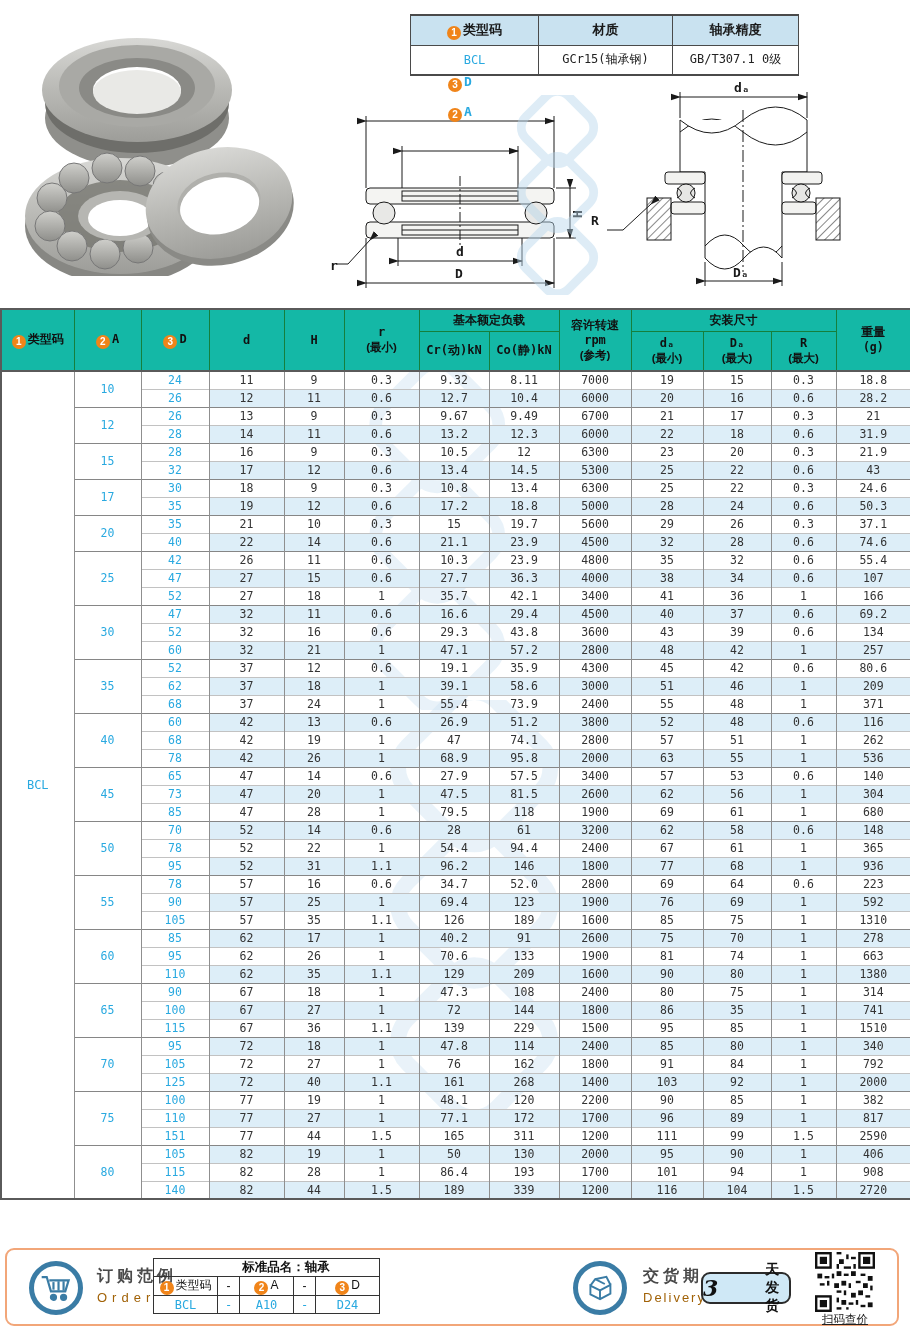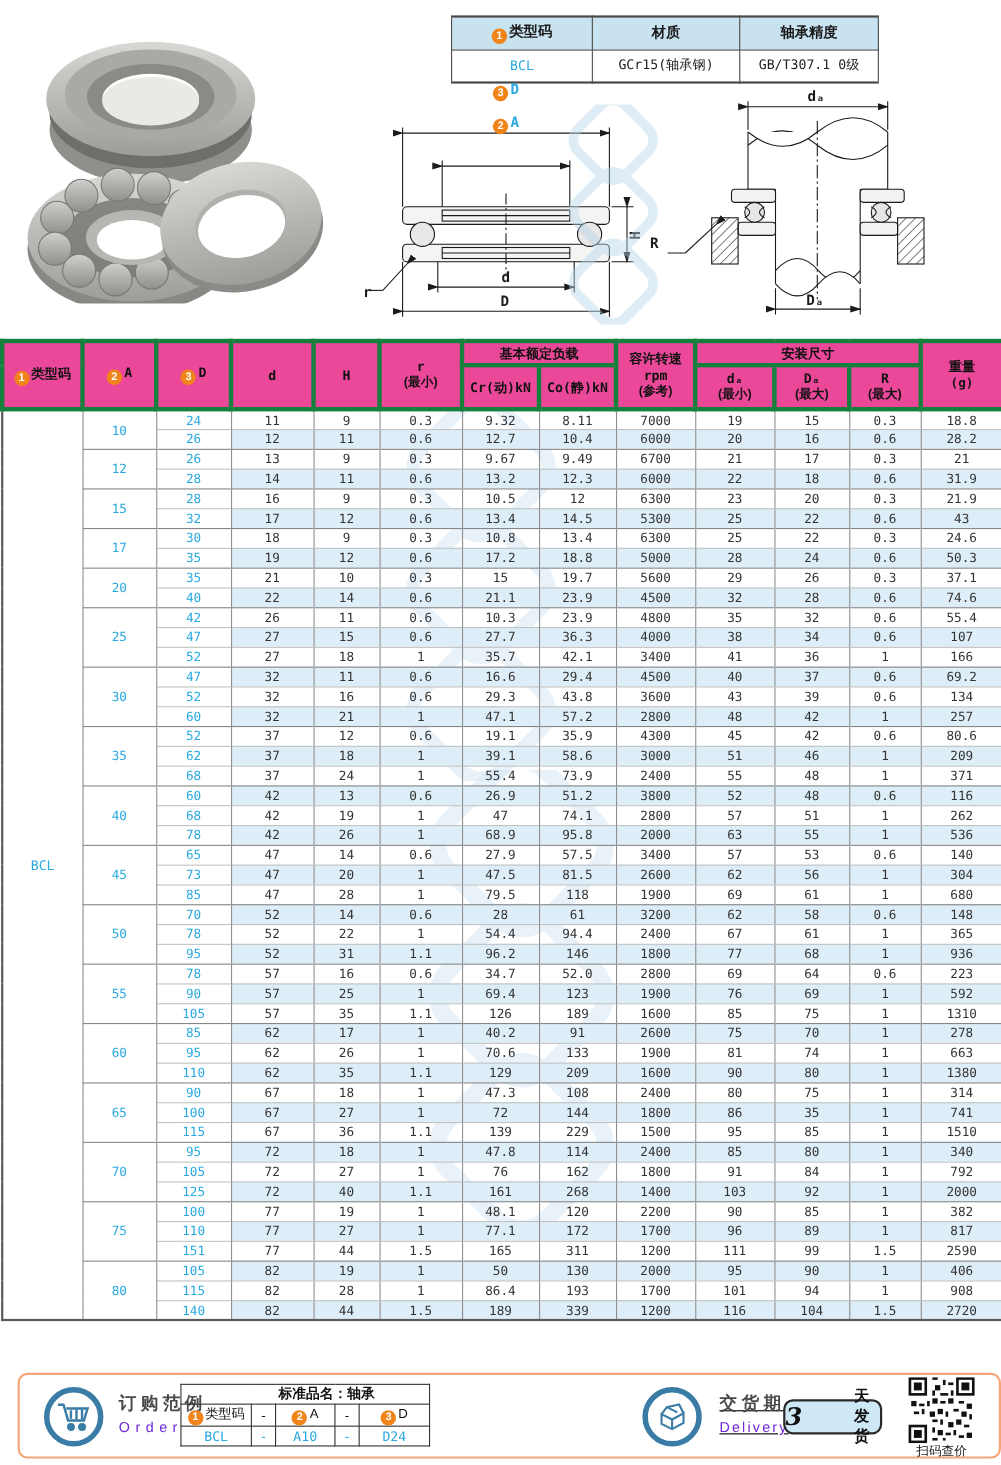--- a/index.html
+++ b/index.html
@@ -28,60 +28,60 @@
   
   .diagram { position:absolute; }
   .diagram svg text { font-family:"DejaVu Sans Mono",monospace; fill:#1a1a1a; }
   .dim-label { position:absolute; font-size:13px; font-weight:bold; color:#29a9e0;
     font-family:"DejaVu Sans Mono",monospace; }
 
   
   .main-wrap { position:absolute; left:0; top:308px; }
   table.main { border-collapse:collapse; table-layout:fixed; width:910px;
     border:2px solid #5a5a5a; }
-  table.main th { background:#ec4899; border:4px solid #15803d; font-size:12px;
+  table.main th { background:#14b8a6; border:1px solid #15803d; font-size:12px;
     color:#111; font-weight:bold; text-align:center; vertical-align:middle; }
   table.main thead tr.h1 th { height:22px; }
   table.main thead tr.h2 th { height:40px; }
   table.main thead { border-bottom:2px solid #5a5a5a; }
   .blk { display:block; line-height:1.25; }
   .sub { font-weight:bold; font-size:11.5px; }
   .mono-h { font-family:"DejaVu Sans Mono",monospace; font-weight:bold; }
 
   table.main tbody td { height:18px; text-align:center; vertical-align:middle;
     font-family:"DejaVu Sans Mono",monospace; font-size:11.5px; color:#333;
     border-left:1px solid #8f8f8f; border-right:1px solid #8f8f8f; padding:0; }
   table.main tbody td.val-cell, table.main tbody td.d-cell { border-top:1px solid #c2c2c2; }
   table.main tbody tr.gs td { border-top:1px solid #868686; }
   table.main tbody tr.alt td.val-cell { background:#ddeef8; }
   table.main tbody td.d-cell, table.main tbody td.a-cell,
   table.main tbody td.type-cell { color:#29a9e0; }
   table.main tbody td.type-cell { font-size:12px; }
 
   
-  .footer { position:absolute; left:16px; top:1248px; width:894px; height:78px;
+  .footer { position:absolute; left:5px; top:1248px; width:894px; height:78px;
     border:2px solid #f2a679; border-radius:9px; background:#fff; }
   .icon-circle { position:absolute; width:54px; height:54px; border-radius:50%;
     border:5px solid #3a7ca5; display:flex; align-items:center; justify-content:center; }
   .f-title-cn { font-size:16px; color:#4a4a4a; letter-spacing:4px; font-weight:bold; }
-  .f-title-en { font-size:13px; color:#6d28d9; letter-spacing:5px; margin-top:3px; }
+  .f-title-en { font-size:13px; color:#a16207; letter-spacing:5px; margin-top:3px; }
   .order-table { position:absolute; left:146px; top:8px; border-collapse:collapse;
     table-layout:fixed; }
   .order-table td { border:1px solid #333; text-align:center; height:18px;
     font-size:12px; color:#111; }
   .order-table .hd { font-weight:bold; font-size:12.5px;padding-left:39px; }
   .order-table .val { color:#29a9e0; font-family:"DejaVu Sans Mono",monospace; }
   .days-box { position:absolute; left:694px; top:22px; width:90px; height:32px;
     background:#cfe8f6; border:2px solid #2b2b2b; border-radius:9px;
     display:flex; align-items:center; justify-content:center; gap:7px; }
   .days-num { font-family:"DejaVu Serif",serif; font-style:italic; font-size:22px;
     font-weight:bold; color:#111; }
   .days-lbl { font-size:14px; font-weight:bold; color:#111;margin-left:40px; }
   .qr-caption { position:absolute; left:800px; top:62px; width:76px; text-align:center;
-    font-size:11.5px; color:#222; }
+    font-size:11.5px; color:#222;text-decoration:underline; }
 </style>
 </head>
 <body>
 
 <div class="page">
 
   <div style="position:absolute;left:12px;top:8px;">
     <svg width="285" height="268" viewBox="0 0 285 268">
       <defs>
         <linearGradient id="met" x1="0" y1="0" x2="0" y2="1">
@@ -1015,21 +1015,21 @@
       </table>
 
     <div class="icon-circle" style="left:566px;top:11px;">
       <svg width="32" height="32" viewBox="0 0 40 40" fill="none" stroke="#3a7ca5" stroke-width="2.4">
         <path d="M8 17 L20 23 L33 16 L33 27 L20 34 L8 28 Z"></path>
         <path d="M20 23 L20 34"></path>
         <path d="M8 17 L14 9 L28 6 L33 16"></path>
         <path d="M14 9 L26 15"></path>
       </svg>
     </div>
-    <div style="position:absolute;left:636px;top:16px;text-decoration:underline;">
+    <div style="position:absolute;left:636px;top:16px;">
       <div class="f-title-cn">交货期</div>
       <div class="f-title-en" style="letter-spacing:2px">Delivery</div>
     </div>
 
     <div class="days-box">
       <span class="days-num">3</span>
       <span class="days-lbl">天发货</span>
     </div>
 
     <div style="position:absolute;left:807px;top:2px;">

